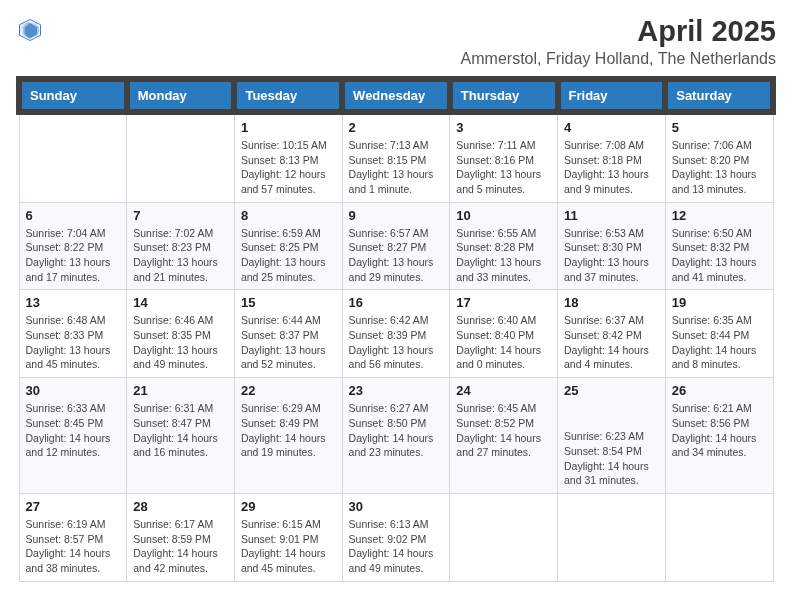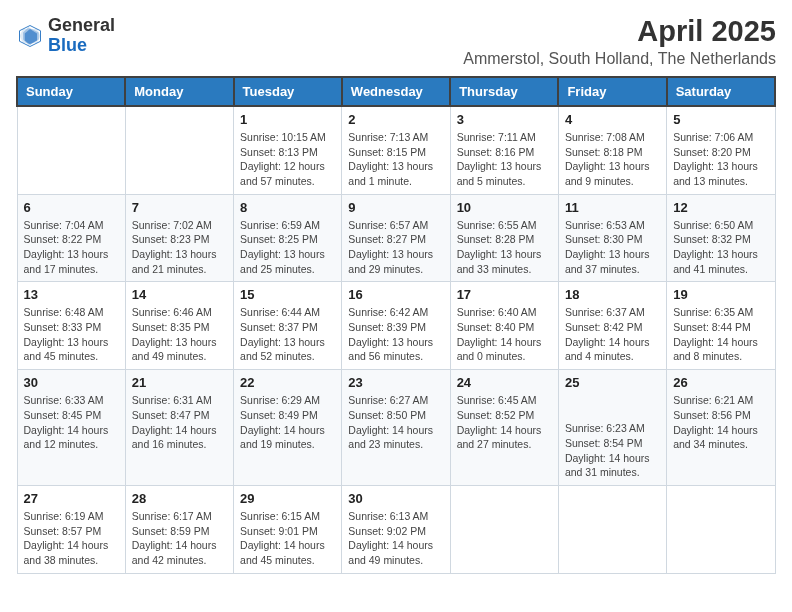--- a/index.html
+++ b/index.html
@@ -56,21 +56,21 @@
       border-collapse: collapse;
       margin-top: 8px;
     }
     .calendar thead th {
       background-color: #2a7abf;
       color: #fff;
       font-size: 13px;
       font-weight: bold;
       padding: 6px 8px;
       text-align: left;
-      border: 2px solid #404040;
+      border: 6px solid #404040;
     }
     .calendar tbody td {
       border: 1px solid #d0d8e0;
       vertical-align: top;
       padding: 5px 6px;
       width: calc(100% / 7);
       min-height: 80px;
       font-size: 11px;
       color: #333;
       background: #fff;
@@ -98,28 +98,24 @@
 <body>
 
 <div class="header-area">
   <div class="logo">
     <svg class="logo-icon" viewBox="0 0 32 32" xmlns="http://www.w3.org/2000/svg">
       <polygon points="8,8 24,8 28,16 24,24 8,24 4,16" fill="#1a6bbf" opacity="0.15"></polygon>
       <polygon points="16,4 28,10 28,22 16,28 4,22 4,10" fill="none" stroke="#1a6bbf" stroke-width="1"></polygon>
       <polygon points="14,6 26,12 26,20 14,26 8,20 8,12" fill="#1a6bbf" opacity="0.3"></polygon>
       <polygon points="16,8 24,13 24,21 16,26 10,21 10,13" fill="#1a6bbf" opacity="0.6"></polygon>
     </svg>
-    <div>
-      <span class="logo-text-general">General</span><br>
-      <span class="logo-text-blue">Blue</span>
-    </div>
   </div>
   <div class="title-area">
     <div class="main-title">April 2025</div>
-    <div class="subtitle">Ammerstol, South Holland, The Netherlands</div>
+    <div class="subtitle">Ammerstol, Friday Holland, The Netherlands</div>
   </div>
 </div>
 
 <table class="calendar">
   <thead>
     <tr>
     <th>Sunday</th>
         <th>Monday</th>
         <th>Tuesday</th>
         <th>Wednesday</th>

